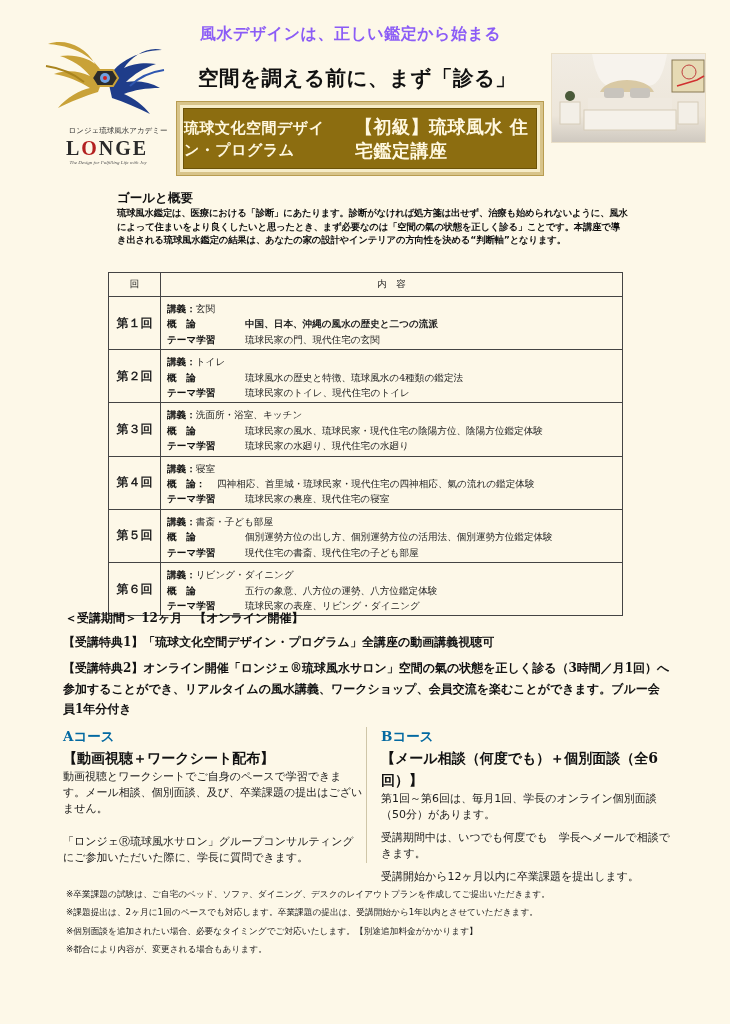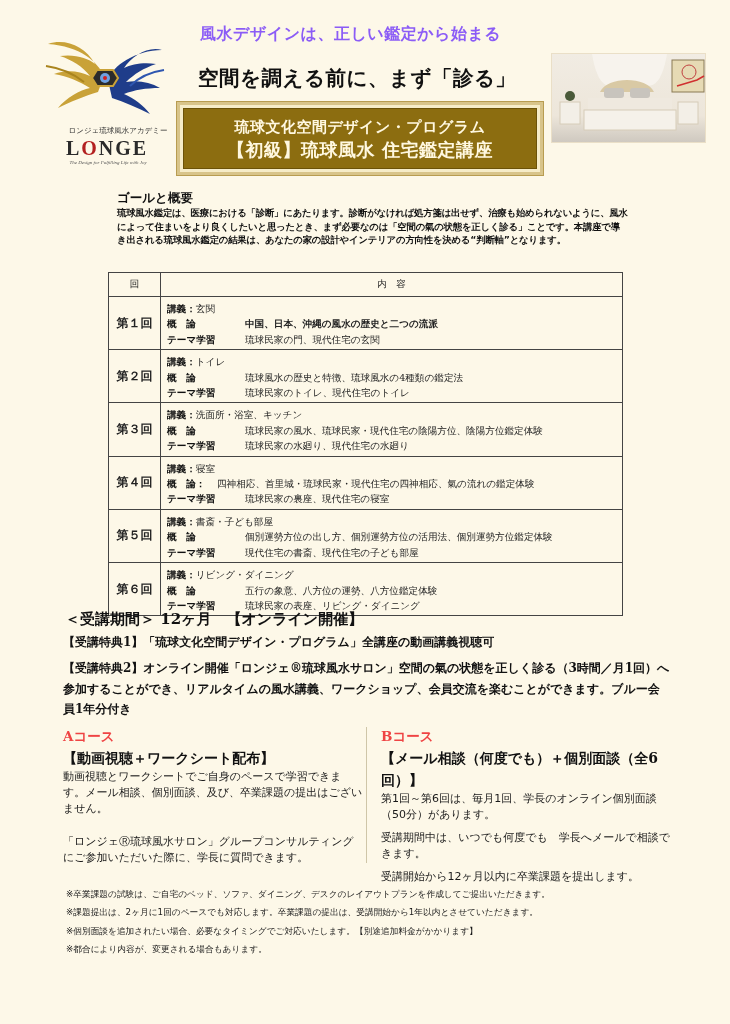--- a/index.html
+++ b/index.html
@@ -20,21 +20,21 @@
   .logo-word .o { color: #b32020; }
   .logo-tag { position: absolute; left: 6px; top: 124px; width: 124px; text-align: center; font-size: 5px; font-style: italic; color: #555; font-family: "Liberation Serif", serif; }
 
   
   .tagline { left: 200px; top: 24px; width: 330px; font-size: 16px; font-weight: bold; color: #8b5cf6; letter-spacing: 0.5px; }
   .headline { left: 198px; top: 64px; width: 340px; font-size: 20.5px; font-weight: bold; color: #111; letter-spacing: 0.5px; }
 
   
   .banner-outer { left: 176px; top: 101px; width: 368px; height: 75px; background: #d8c48a; padding: 3px; border: 1px solid #b89c50; }
   .banner-mid { width: 100%; height: 100%; background: #f6ecc8; padding: 3px; }
-  .banner-inner { width: 100%; height: 100%; background: #8c6d10; border: 1px solid #6b5208; display: flex; flex-direction: column; align-items: center; justify-content: center; color: #fff8e0; font-weight: bold; }
+  .banner-inner { width: 100%; height: 100%; background: #8c6d10; border: 1px solid #6b5208; display: flex; align-items: center; justify-content: center; color: #fff8e0; font-weight: bold; }
   .banner-l1 { font-size: 15px; letter-spacing: 0.5px; line-height: 22px; }
   .banner-l2 { font-size: 18px; letter-spacing: 0.5px; line-height: 24px; }
 
   
   .photo { left: 551px; top: 53px; width: 155px; height: 90px; background: linear-gradient(180deg, #f1ece3 0%, #ede6da 70%, #cfc9c0 100%); border: 1px solid #eadfc7; overflow: hidden; }
 
   
   .goal-title { left: 117px; top: 190px; font-size: 12.5px; font-weight: bold; color: #111; font-family: "DejaVu Sans", sans-serif; }
   .goal-body { left: 117px; top: 206px; width: 512px; font-size: 9.4px; line-height: 13.6px; font-weight: bold; color: #111; font-family: "DejaVu Sans", sans-serif; letter-spacing: -0.2px; }
 
@@ -42,30 +42,30 @@
   .curriculum { left: 108px; top: 272px; width: 515px; border-collapse: collapse; border: 1.5px solid #333; }
   .curriculum th, .curriculum td { border: 1px solid #444; }
   .curriculum th { height: 24px; font-size: 9.5px; font-weight: normal; text-align: center; color: #222; }
   .curriculum td.no { width: 52px; text-align: center; font-size: 12px; font-weight: bold; color: #222; vertical-align: middle; }
   .curriculum td.content { padding: 4px 0 2px 6px; font-size: 9.6px; line-height: 15.4px; color: #222; vertical-align: middle; }
   .curriculum tr.row td { height: 51px; }
   .lbl { font-weight: bold; color: #111; display: inline-block; }
   .lbl-w { width: 78px; }
 
   
-  .period { left: 65px; top: 610px; font-size: 15px; font-weight: bold; color: #111; }
+  .period { left: 65px; top: 610px; font-size: 12px; font-weight: bold; color: #111; }
   .benefit1 { left: 63px; top: 634px; width: 610px; font-size: 12px; font-weight: bold; color: #111; }
   .benefit2 { left: 63px; top: 658px; width: 608px; font-size: 12px; line-height: 20.5px; font-weight: bold; color: #111; }
 
   
   .course { top: 726px; width: 300px; }
   .course-a { left: 63px; }
   .course-b { left: 381px; width: 300px; }
   .course-divider { left: 366px; top: 727px; width: 1px; height: 136px; background: #cfc6a8; }
-  .course-name { font-size: 13.5px; font-weight: bold; color: #ef4444; line-height: 20px; }
+  .course-name { font-size: 13.5px; font-weight: bold; color: #0369a1; line-height: 20px; }
   .course-sub { font-size: 14px; font-weight: bold; color: #111; line-height: 22px; margin-top: 1px; }
   .course-p { font-size: 11px; line-height: 16px; color: #1a1a1a; font-family: "DejaVu Sans", sans-serif; }
   .course-a .course-p.gap { margin-top: 17px; }
   .course-b .course-p.gap { margin-top: 7px; }
 
   
   .notes { left: 66px; top: 885px; width: 620px; font-size: 8.7px; line-height: 18.4px; color: #1a1a1a; font-family: "DejaVu Sans", sans-serif; }
 </style>
 </head>
 <body>

